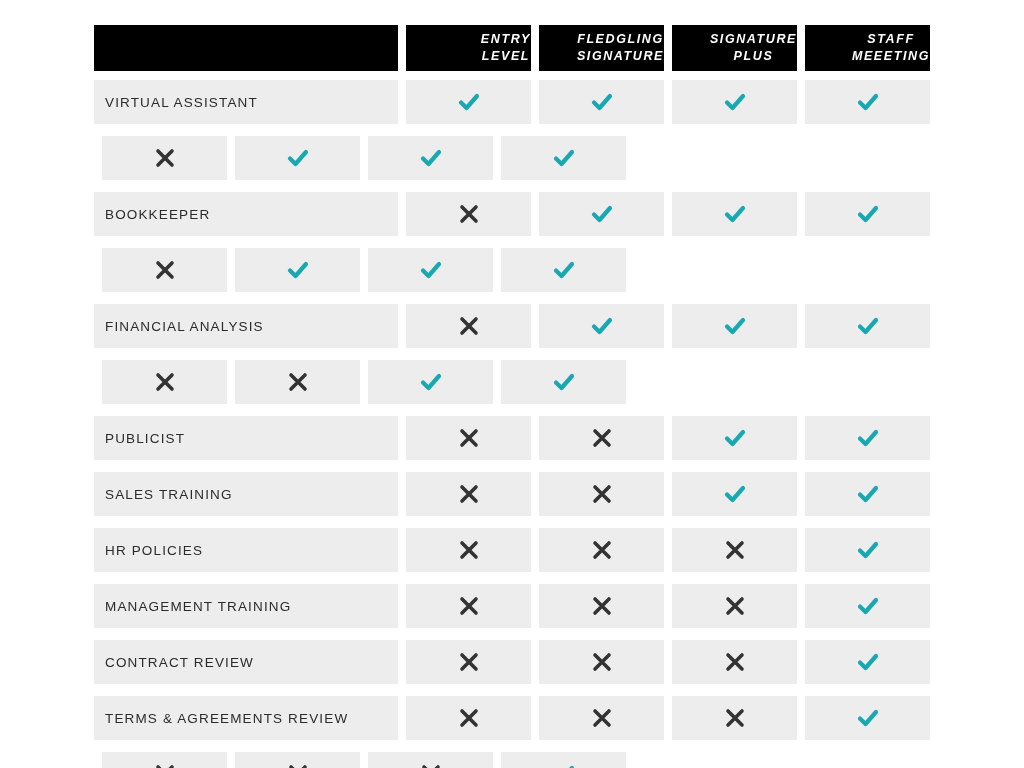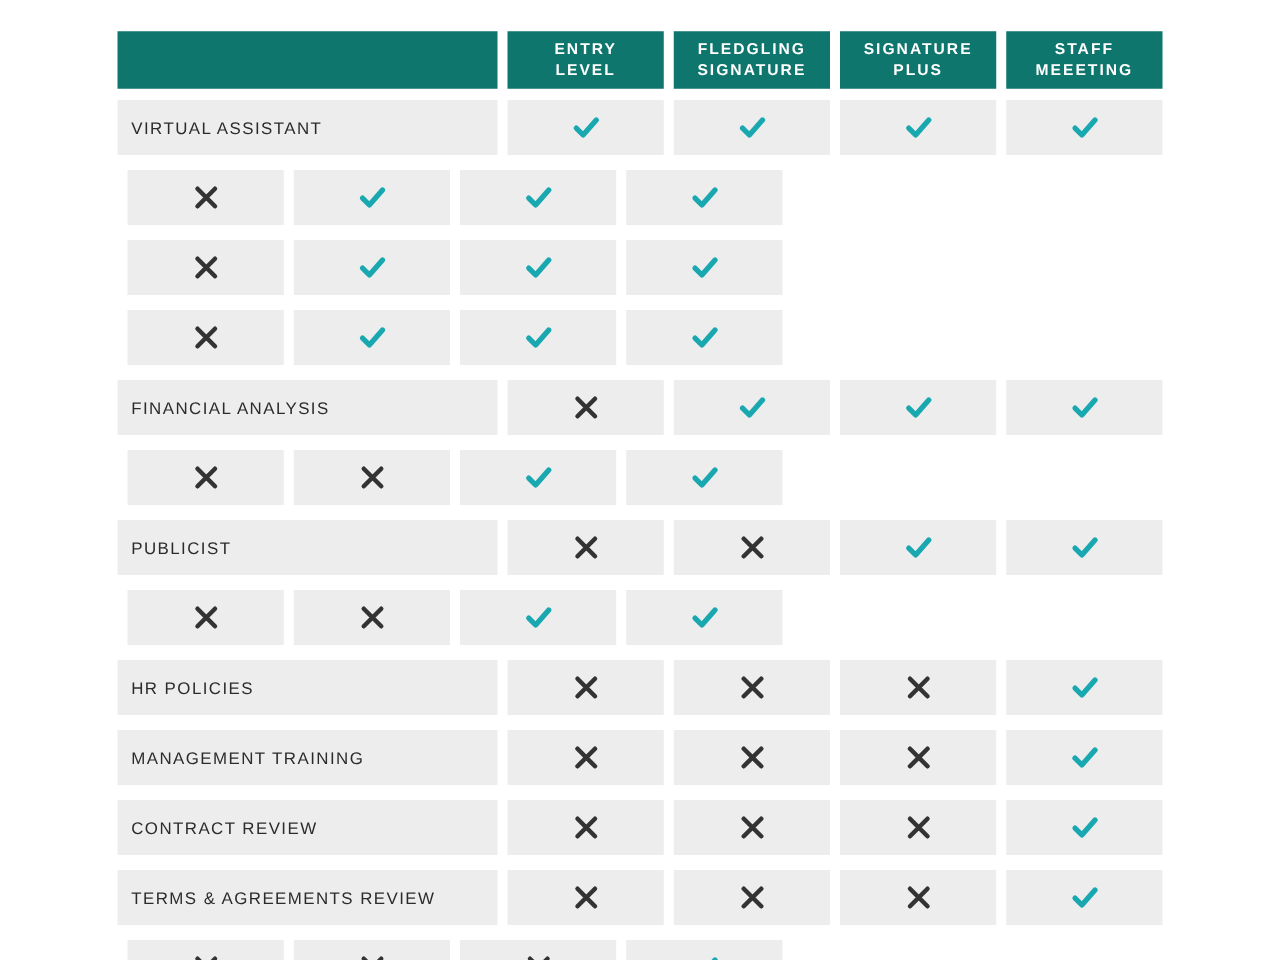--- a/index.html
+++ b/index.html
@@ -27,26 +27,27 @@
 
   
   .cell-label  { width: 304px; flex: 0 0 304px; }
   .cell-plan   { width: 125px; flex: 0 0 125px; margin-left: 8px; }
 
   
   .header-row { margin-bottom: 9px; }
 
   .header-row .cell-label,
   .header-row .cell-plan {
-    background: #0f766e;
+    background: #000000;
     height: 46px;
     display: flex;
     align-items: center;
-    justify-content: center;
+    justify-content: flex-end;
     text-align: center;
+    font-style: italic;
   }
 
   .header-text {
     color: #ffffff;
     font-size: 12.5px;
     font-weight: bold;
     letter-spacing: 1.6px;
     line-height: 17px;
     text-transform: uppercase;
     white-space: pre-line;
@@ -174,20 +175,23 @@
       </div>
       <div class="cell-plan">
         <span class="mark mark-yes">
           <svg width="26" height="26" viewBox="0 0 26 26">
             <path d="M5 13.5 L10.5 19 L21 7" fill="none" stroke-width="4.2" stroke-linecap="round" stroke-linejoin="round"></path>
           </svg>
         </span>
       </div>
     </div>
     <div class="row body-row">
+      <div class="cell-label">
+        <span class="feature-text">BOOKKEEPER</span>
+      </div>
       <div class="cell-plan">
         <span class="mark mark-no">
           <svg width="24" height="24" viewBox="0 0 24 24">
             <path d="M5 5 L19 19 M19 5 L5 19" fill="none" stroke-width="3.6" stroke-linecap="round"></path>
           </svg>
         </span>
       </div>
       <div class="cell-plan">
         <span class="mark mark-yes">
           <svg width="26" height="26" viewBox="0 0 26 26">
@@ -330,20 +334,23 @@
       </div>
       <div class="cell-plan">
         <span class="mark mark-yes">
           <svg width="26" height="26" viewBox="0 0 26 26">
             <path d="M5 13.5 L10.5 19 L21 7" fill="none" stroke-width="4.2" stroke-linecap="round" stroke-linejoin="round"></path>
           </svg>
         </span>
       </div>
     </div>
     <div class="row body-row">
+      <div class="cell-label">
+        <span class="feature-text">SALES TRAINING</span>
+      </div>
       <div class="cell-plan">
         <span class="mark mark-no">
           <svg width="24" height="24" viewBox="0 0 24 24">
             <path d="M5 5 L19 19 M19 5 L5 19" fill="none" stroke-width="3.6" stroke-linecap="round"></path>
           </svg>
         </span>
       </div>
       <div class="cell-plan">
         <span class="mark mark-no">
           <svg width="24" height="24" viewBox="0 0 24 24">

